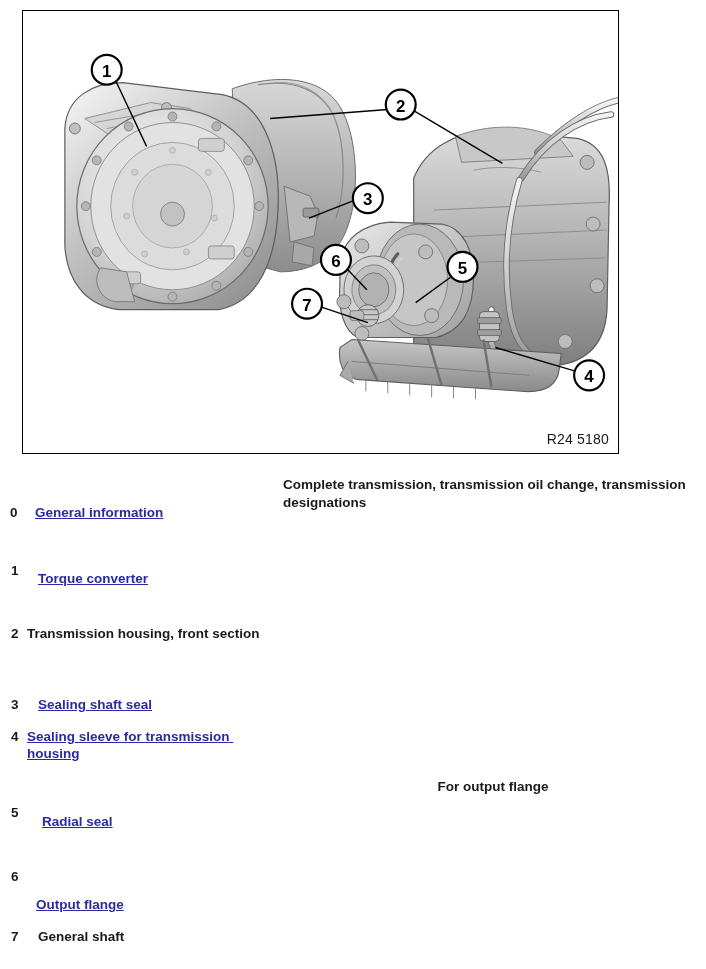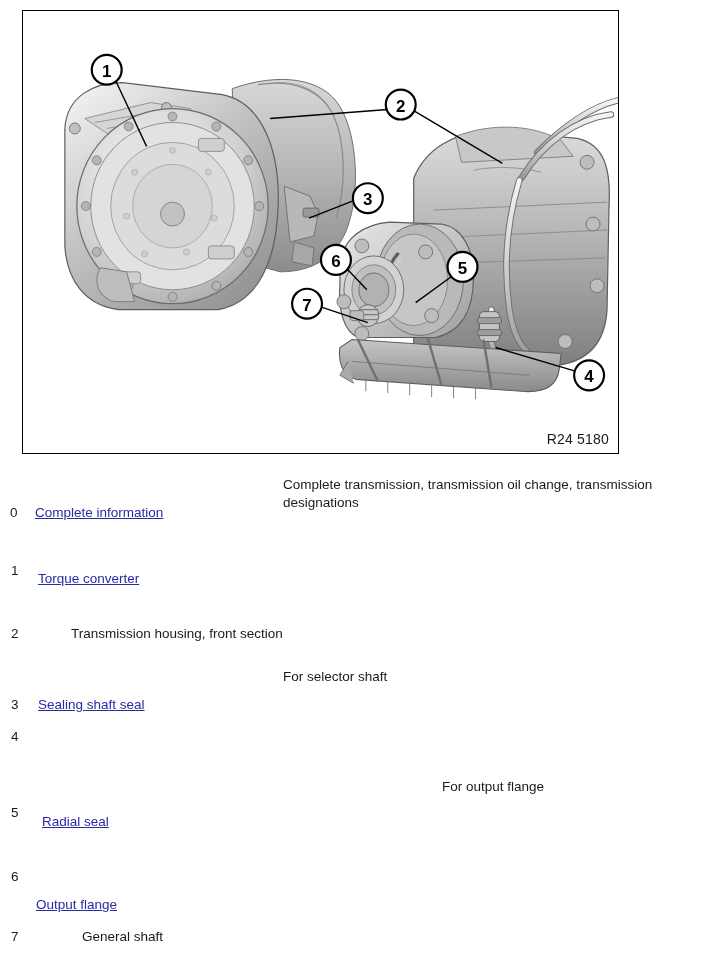--- a/index.html
+++ b/index.html
@@ -20,31 +20,31 @@
   .fig-ref{
     position:absolute; right:9px; bottom:6px;
     font-size:14px; color:#1a1a1a; letter-spacing:.2px;
     font-family:"Liberation Sans", sans-serif;
   }
 
   
   .parts-list{
     position:absolute; left:0; top:466px; width:706px;
   }
-  .row{ position:relative; }
+  .row{ position:relative;font-weight:bold; }
   .num{
     position:absolute; font-size:13.5px; color:#1a1a1a; line-height:17px;
   }
   .label{
     position:absolute; font-size:13.5px; line-height:17px; white-space:pre-wrap;
   }
   .label.link{
     color:#2a2aa5; text-decoration:underline; cursor:pointer;
   }
-  .label.plain{ color:#1a1a1a;margin-left:44px; }
+  .label.plain{ color:#1a1a1a; }
   .desc{
     position:absolute; left:283px; font-size:13.5px; color:#1a1a1a;
     line-height:18px; width:420px;
   }
 </style>
 </head>
 <body>
 
 <div class="figure-frame">
 
@@ -262,41 +262,41 @@
   </svg>
 
   <div class="fig-ref">R24 5180</div>
 </div>
 
 <div class="parts-list">
 
   <div class="row" style="height:56px;">
     <div class="desc" style="top:10px;">Complete transmission, transmission oil change, transmission designations</div>
     <div class="num" style="left:10px; top:38px;">0</div>
-    <div class="label link" style="left:35px; top:38px;">Complete information</div>
+    <div class="label link" style="left:35px; top:38px;">General information</div>
   </div>
 
   <div class="row" style="height:58px;">
     <div class="num" style="left:11px; top:40px;">1</div>
     <div class="label link" style="left:38px; top:40px;margin-top:8px;">Torque converter</div>
   </div>
 
   <div class="row" style="height:62px;">
     <div class="num" style="left:11px; top:45px;">2</div>
     <div class="label plain" style="left:27px; top:45px;">Transmission housing, front section</div>
   </div>
 
   <div class="row" style="height:58px;">
-    <div class="desc" style="top:26px;">For selector shaft</div>
     <div class="num" style="left:11px; top:54px;">3</div>
     <div class="label link" style="left:38px; top:54px;">Sealing shaft seal</div>
   </div>
 
   <div class="row" style="height:76px;">
     <div class="num" style="left:11px; top:28px;">4</div>
+    <div class="label link" style="left:27px; top:28px; width:220px;">Sealing sleeve for transmission housing</div>
   </div>
 
   <div class="row" style="height:62px;">
     <div class="desc" style="top:2px;text-align:center;">For output flange</div>
     <div class="num" style="left:11px; top:28px;">5</div>
     <div class="label link" style="left:42px; top:28px;margin-top:9px;">Radial seal</div>
   </div>
 
   <div class="row" style="height:62px;">
     <div class="num" style="left:11px; top:30px;">6</div>

